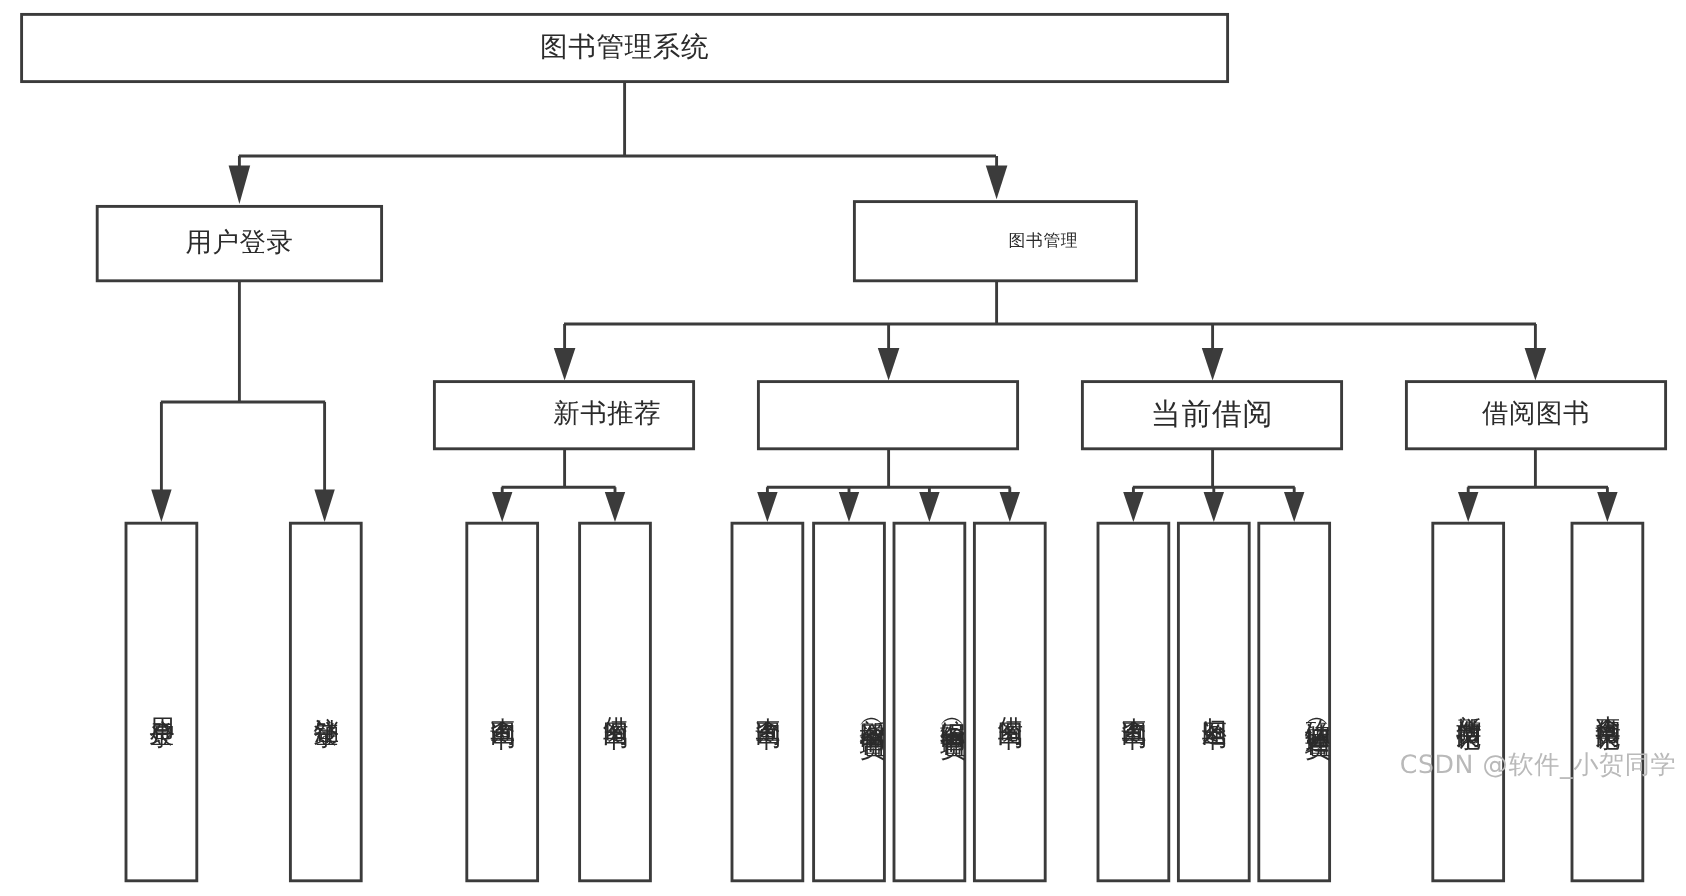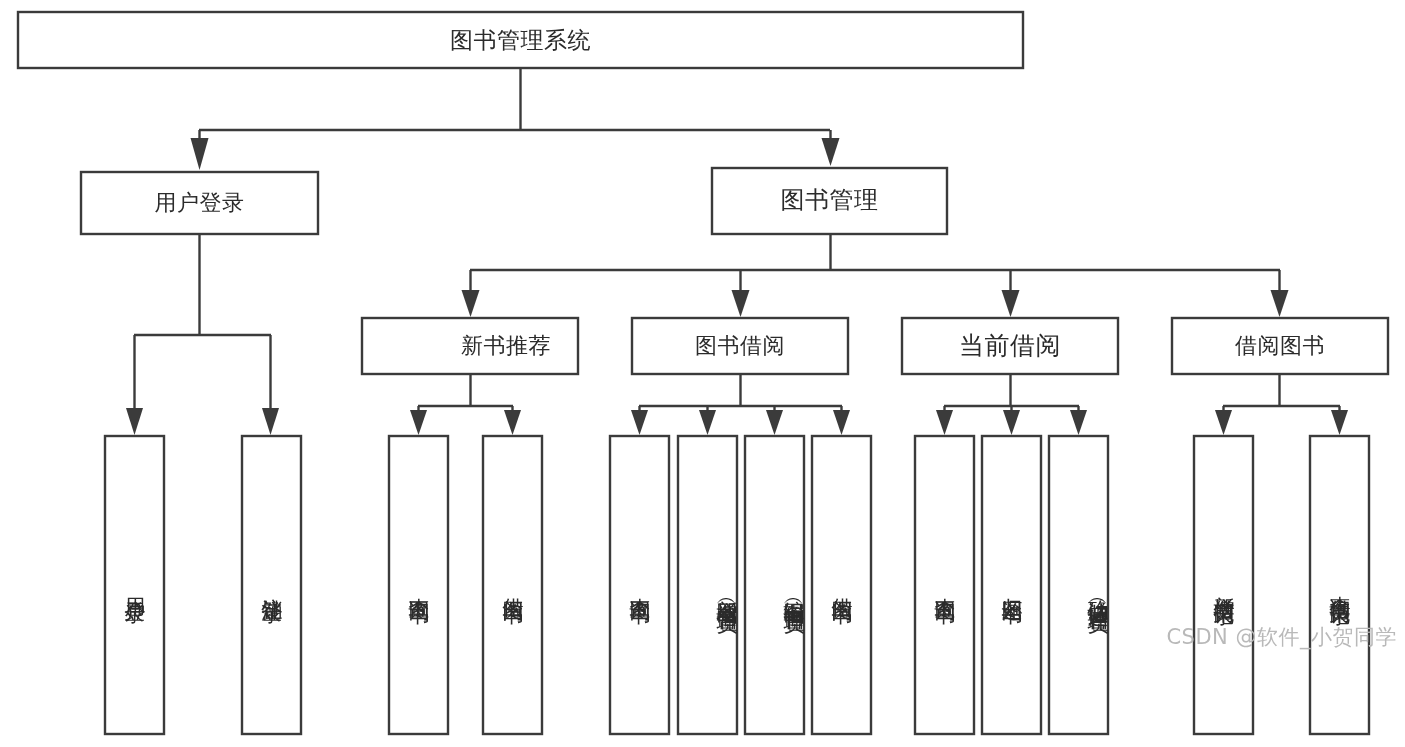--- a/index.html
+++ b/index.html
@@ -185,24 +185,23 @@
     <rect class="node-box" x="982" y="436" width="59" height="298"></rect>
     <rect class="node-box" x="1049" y="436" width="59" height="298"></rect>
 
     <rect class="node-box" x="1194" y="436" width="59" height="298"></rect>
     <rect class="node-box" x="1310" y="436" width="59" height="298"></rect>
   </svg>
 
   <div class="node-label" style="left:18px; top:12px; width:1005px; height:56px; font-size:23px;">图书管理系统</div>
 
   <div class="node-label" style="left:81px; top:172px; width:237px; height:62px; font-size:22px;">用户登录</div>
-  <div class="node-label" style="left:712px; top:168px; width:235px; height:66px; font-size:24px;">图书管理</div>
+  <div class="node-label" style="left:712px; top:168px; width:235px; height:66px; font-size:14px;padding-left:40px;">图书管理</div>
 
   <div class="node-label" style="left:362px; top:318px; width:216px; height:56px; font-size:22px;padding-left:36px;">新书推荐</div>
-  <div class="node-label" style="left:632px; top:318px; width:216px; height:56px; font-size:22px;">图书借阅</div>
   <div class="node-label" style="left:902px; top:318px; width:216px; height:56px; font-size:25px;font-family:Liberation Serif, serif;">当前借阅</div>
   <div class="node-label" style="left:1172px; top:318px; width:216px; height:56px; font-size:22px;">借阅图书</div>
 
   <div class="node-label vertical centered" style="left:105px; top:436px; width:59px; height:298px;">用户登录</div>
   <div class="node-label vertical centered" style="left:242px; top:436px; width:59px; height:298px;">注销登录</div>
 
   <div class="node-label vertical centered" style="left:389px; top:436px; width:59px; height:298px;">查询图书</div>
   <div class="node-label vertical centered" style="left:483px; top:436px; width:59px; height:298px;">借阅图书</div>
 
   <div class="node-label vertical centered" style="left:610px; top:436px; width:59px; height:298px;">查询图书</div>

